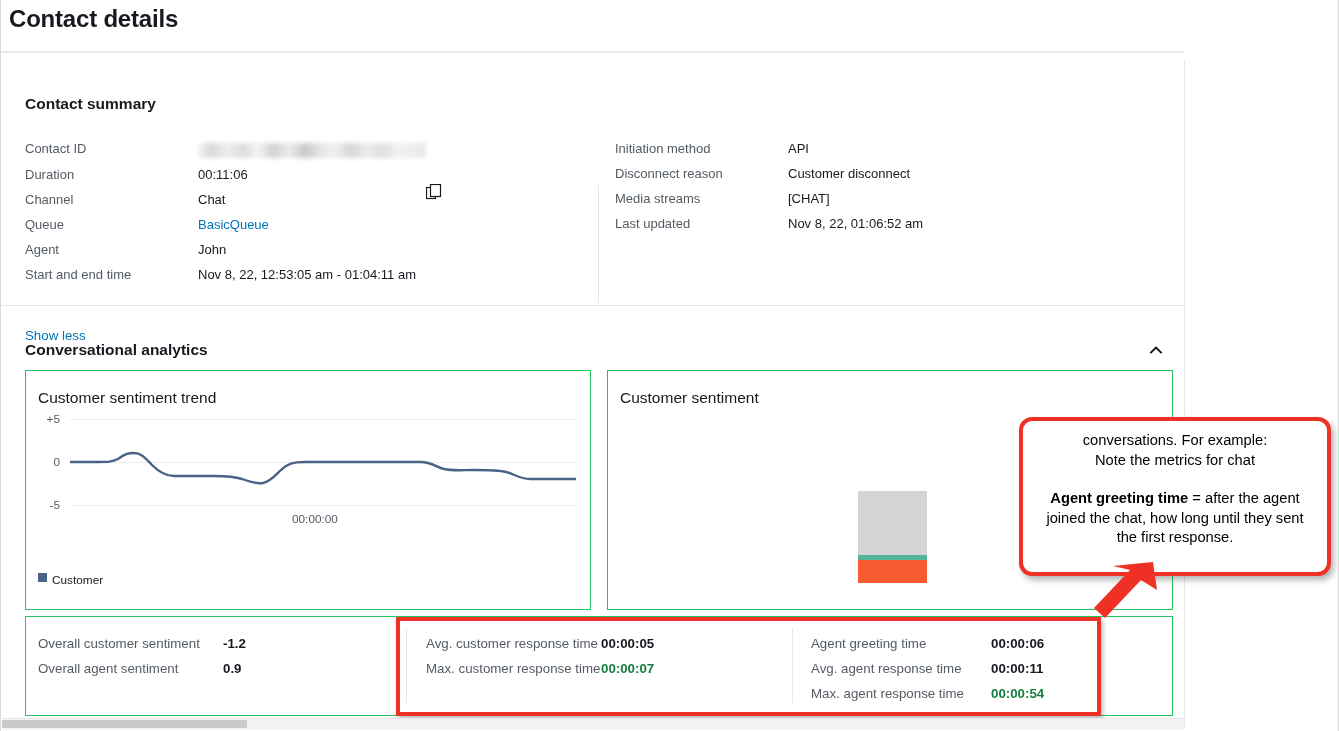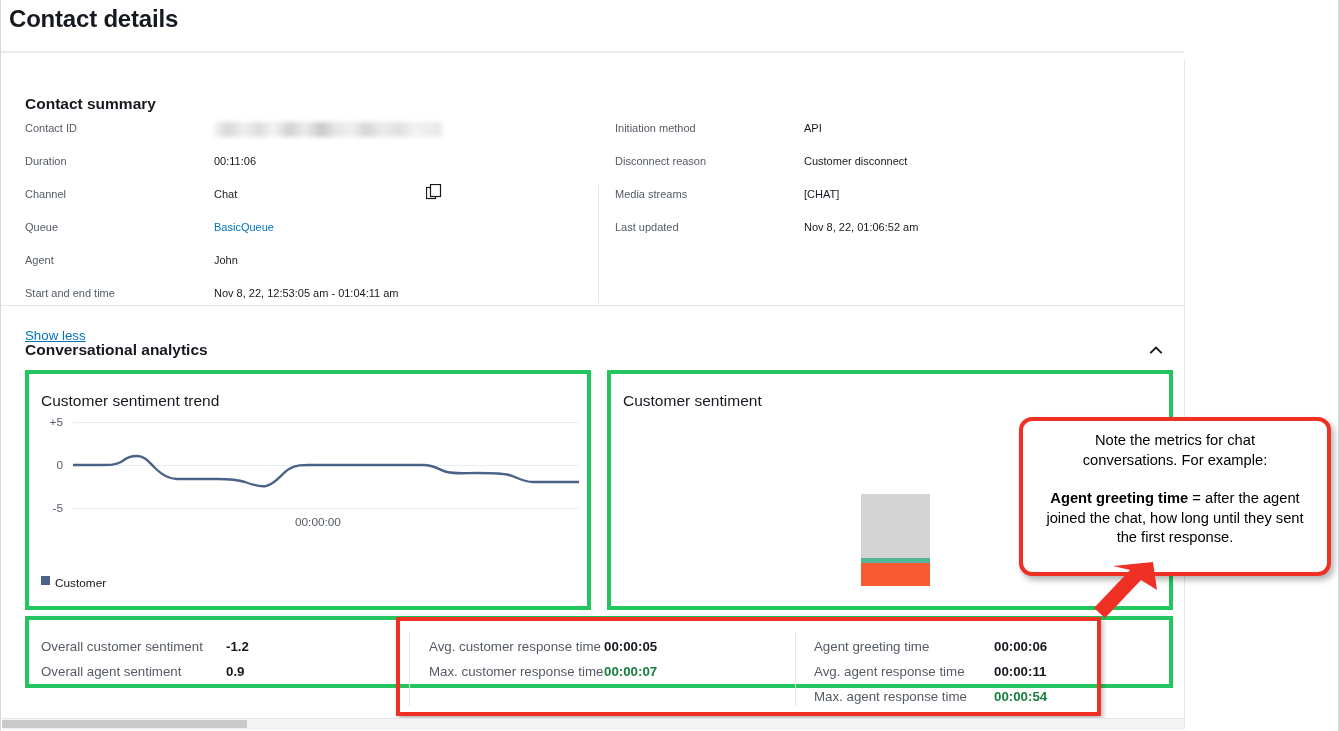--- a/index.html
+++ b/index.html
@@ -46,26 +46,25 @@
     font-size: 15.5px;
     font-weight: 700;
     color: #16191f;
   }
 
   
   #contact-summary-title { position: absolute; left: 24px; top: 35px; }
 
   .summary-grid {
     position: absolute;
-    top: 60px;
+    top: 80px;
     display: grid;
     grid-template-columns: 173px auto;
     row-gap: 8px;
-    font-size: 11px;
-    gap: 16px;
+    font-size: 13px;
   }
   #summary-left  { left: 24px;  width: 430px; }
   #summary-right { left: 614px; width: 420px; }
 
   .sum-label { color: #545b64; line-height: 17px; }
   .sum-value { color: #16191f; font-weight: 400; line-height: 17px; }
   .sum-value.link { color: #0073bb; font-weight: 400; cursor: pointer; }
 
   .redacted {
     display: inline-block;
@@ -92,21 +91,20 @@
     width: 1px; height: 118px;
     background: #e4e6e8;
   }
 
   .show-less {
     position: absolute;
     left: 24px; top: 268px;
     font-size: 13.3px;
     color: #0073bb;
     cursor: pointer;
-    text-decoration: underline;
   }
 
   .divider-horz {
     position: absolute;
     left: 0px; top: 245px;
     width: 1184px; height: 1px;
     background: #e4e6e8;
   }
 
   
@@ -114,26 +112,26 @@
   .chevron-up {
     position: absolute;
     right: 20px; top: 281px;
     width: 18px; height: 18px;
     cursor: pointer;
   }
 
   .panel {
     position: absolute;
     background: #ffffff;
-    border: 4px solid #22c55e;
+    border: 1px solid #22c55e;
     box-sizing: border-box;
   }
   #panel-trend     { left: 24px;  top: 310px; width: 566px; height: 240px; }
   #panel-sentiment { left: 606px; top: 310px; width: 566px; height: 240px; }
-  #panel-metrics   { left: 24px;  top: 556px; width: 1148px; height: 72px; }
+  #panel-metrics   { left: 24px;  top: 556px; width: 1148px; height: 100px; }
 
   .panel-title {
     position: absolute;
     left: 12px; top: 18px;
     font-size: 15.5px;
     font-weight: 400;
     color: #16191f;
   }
 
   
@@ -409,22 +407,22 @@
       </div>
     </div>
 
   </div>
 
   <div class="card-right-edge"></div>
 
   <div class="hl-box"></div>
 
   <div class="callout">
+    <div>conversations. For example:</div>
     <div>Note the metrics for chat</div>
-    <div>conversations. For example:</div>
     <div class="para2"><b>Agent greeting time</b><span> = after the agent joined the chat, how long until they sent the first response.</span></div>
   </div>
 
   <svg class="callout-arrow" viewBox="0 0 70 65">
     <path d="M62,2 L66,30 L50,20 L14,58 L3,48 L39,10 L22,6 Z" fill="#ee3124"></path>
   </svg>
 
   <div class="scrollbar-track"></div>
   <div class="scrollbar-thumb"></div>
 

